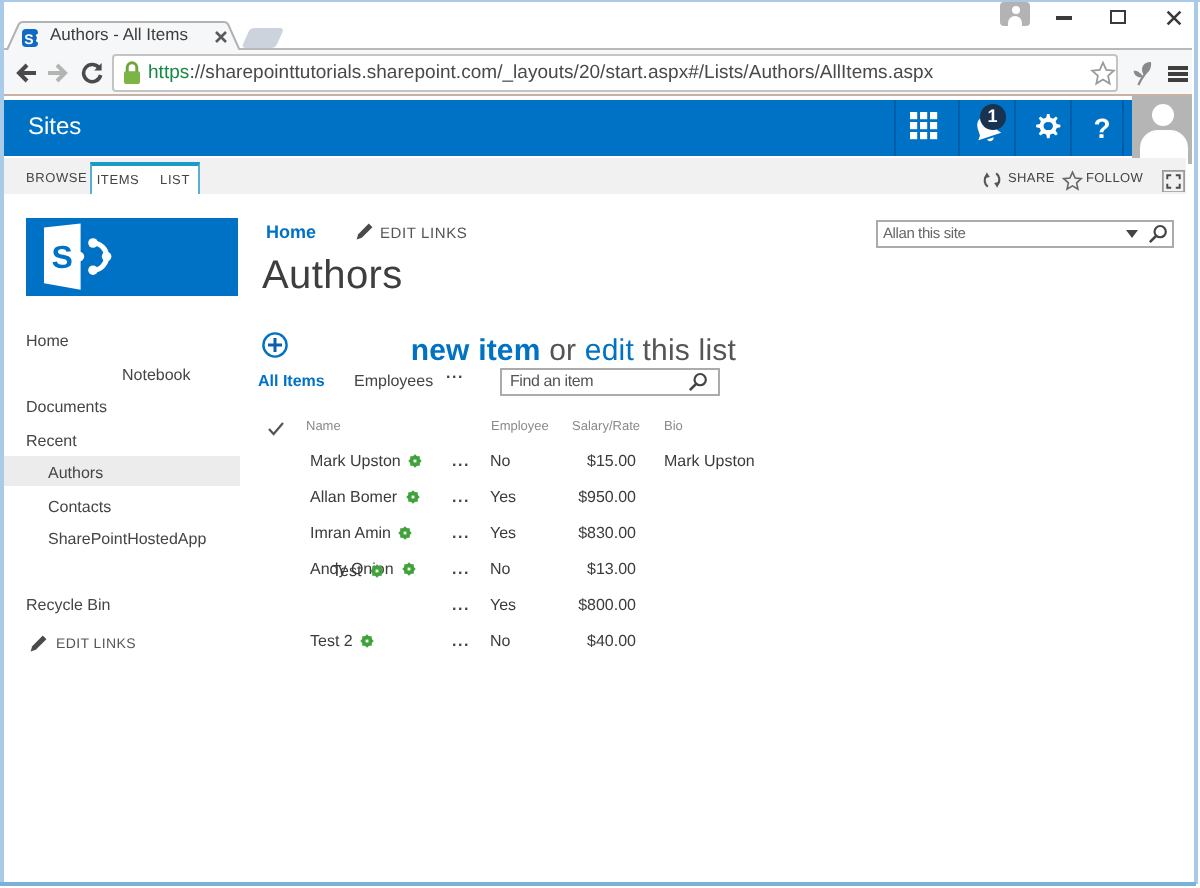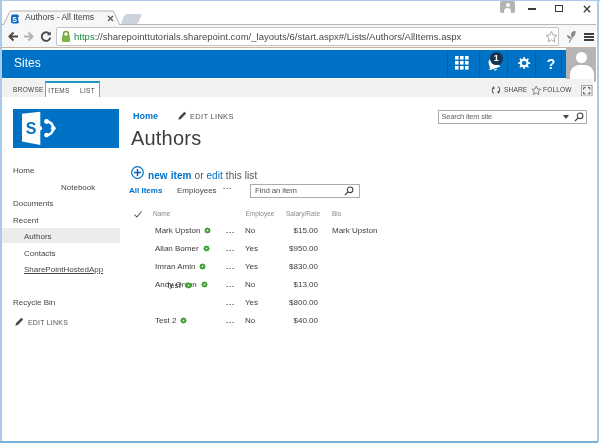--- a/index.html
+++ b/index.html
@@ -59,21 +59,21 @@
   <path d="M9.7,3.2 A4.3 4.3 0 1 0 10.3,6.5" stroke="#4a4a4a" stroke-width="1.8" fill="none"></path>
   <path d="M10.8,0.5 L10.8,4.2 L7.1,4.2 Z" fill="#4a4a4a"></path>
 </svg>
 
 <div class="a" style="left:56px;top:27px;width:503px;height:19px;background:#fff;border:1px solid #c4c4c4;border-radius:2px;"></div>
 
 <svg class="a" style="left:61px;top:30px;" width="10" height="13" viewBox="0 0 10 13">
   <path d="M2.6,6 L2.6,3.8 A2.4 2.4 0 0 1 7.4,3.8 L7.4,6" stroke="#71a33c" stroke-width="1.5" fill="none"></path>
   <rect x="1" y="5.6" width="8" height="6.4" rx="1" fill="#7cb446"></rect>
 </svg>
-<div class="a" style="left:74px;top:31px;height:12px;font-size:9.5px;line-height:12px;white-space:nowrap;letter-spacing:0.02px;"><span style="color:#168a42;">https</span><span style="color:#494949;">://sharepointtutorials.sharepoint.com/_layouts/6/start.aspx#/Lists/Authors/AllItems.aspx</span></div>
+<div class="a" style="left:74px;top:31px;height:12px;font-size:9.5px;line-height:12px;white-space:nowrap;letter-spacing:0.02px;"><span style="color:#168a42;">https</span><span style="color:#494949;">://sharepointtutorials.sharepoint.com/_layouts/20/start.aspx#/Lists/Authors/AllItems.aspx</span></div>
 
 <svg class="a" style="left:545px;top:30px;" width="13" height="13" viewBox="0 0 24 24">
   <path d="M12,2.5 L15,9.2 L22,9.9 L16.7,14.7 L18.2,21.8 L12,18.1 L5.8,21.8 L7.3,14.7 L2,9.9 L9,9.2 Z" fill="none" stroke="#9a9a9a" stroke-width="1.6"></path>
 </svg>
 
 <svg class="a" style="left:566px;top:30px;" width="11" height="13" viewBox="0 0 11 13">
   <path d="M5.5,7 C4,3.5 6,0.8 9.5,1 C10,4.5 8,7 5.5,7 Z" fill="#8a8a8a"></path>
   <path d="M5,7.5 C3.5,5.5 1.5,5 0.8,5.5 C1.2,8 3,9 5,8.5 Z" fill="#8a8a8a"></path>
   <path d="M8,5 C6,7.5 4,10.5 3.2,12.5" stroke="#8a8a8a" stroke-width="1.1" fill="none"></path>
 </svg>
@@ -157,47 +157,47 @@
   <circle cx="25.5" cy="24.1" r="2.4" fill="#fff"></circle>
   <circle cx="18.7" cy="17.3" r="2.4" fill="#fff"></circle>
 </svg>
 <div class="a" style="left:13px;top:166px;width:100px;height:11px;font-size:8px;color:#454545;">Home</div>
 <div class="a" style="left:13px;top:183px;width:100px;height:11px;font-size:8px;color:#454545;margin-left:48px;">Notebook</div>
 <div class="a" style="left:13px;top:199px;width:100px;height:11px;font-size:8px;color:#454545;">Documents</div>
 <div class="a" style="left:13px;top:215.5px;width:100px;height:11px;font-size:8px;color:#454545;">Recent</div>
 <div class="a" style="left:2px;top:228px;width:118px;height:15px;background:#ececec;"></div>
 <div class="a" style="left:24px;top:231.5px;width:100px;height:11px;font-size:8px;color:#454545;">Authors</div>
 <div class="a" style="left:24px;top:248.5px;width:100px;height:11px;font-size:8px;color:#454545;">Contacts</div>
-<div class="a" style="left:24px;top:264.5px;width:110px;height:11px;font-size:8px;color:#454545;text-decoration:underline;">SharePointHostedApp</div>
+<div class="a" style="left:24px;top:264.5px;width:110px;height:11px;font-size:8px;color:#454545;">SharePointHostedApp</div>
 <div class="a" style="left:13px;top:298px;width:100px;height:11px;font-size:8px;color:#454545;">Recycle Bin</div>
 <svg class="a" style="left:15px;top:317px;" width="9" height="9" viewBox="0 0 9 9">
   <path d="M0.3,8.7 L1.1,6.1 L6.4,0.8 L8.2,2.6 L2.9,7.9 Z" fill="#4a4a4a"></path>
 </svg>
 <div class="a" style="left:28px;top:317px;width:80px;height:11px;font-size:7px;color:#555;letter-spacing:0.2px;line-height:11px;">EDIT LINKS</div>
 
 <div class="a" style="left:133px;top:111px;width:60px;height:12px;font-size:9px;font-weight:bold;color:#0072c6;">Home</div>
 <svg class="a" style="left:178px;top:111px;" width="9" height="9" viewBox="0 0 9 9">
   <path d="M0.3,8.7 L1.1,6.1 L6.4,0.8 L8.2,2.6 L2.9,7.9 Z" fill="#4a4a4a"></path>
 </svg>
 <div class="a" style="left:190px;top:112px;width:80px;height:11px;font-size:7.5px;color:#555;letter-spacing:0.3px;">EDIT LINKS</div>
 <div class="a" style="left:131px;top:127px;width:200px;height:26px;font-size:20px;color:#3e3e3e;letter-spacing:0.2px;line-height:22px;">Authors</div>
 
 <div class="a" style="left:438px;top:110px;width:149px;height:13.5px;background:#fff;border:1px solid #ababab;"></div>
-<div class="a" style="left:441.5px;top:110px;width:100px;height:14px;font-size:7.5px;color:#666;line-height:14px;letter-spacing:-0.2px;">Search item site</div>
+<div class="a" style="left:441.5px;top:110px;width:100px;height:14px;font-size:7.5px;color:#666;line-height:14px;letter-spacing:-0.2px;">Allan this site</div>
 <div class="a" style="left:563px;top:114.5px;width:0;height:0;border-left:3.5px solid transparent;border-right:3.5px solid transparent;border-top:4px solid #444;"></div>
 <svg class="a" style="left:573.5px;top:111.5px;" width="10" height="10" viewBox="0 0 11 11">
   <circle cx="6.7" cy="4.2" r="3.1" fill="none" stroke="#444" stroke-width="1.2"></circle>
   <path d="M4.4,6.6 L1,10" stroke="#444" stroke-width="1.4"></path>
 </svg>
 
 <svg class="a" style="left:131px;top:166px;" width="13" height="13" viewBox="0 0 13 13">
   <circle cx="6.5" cy="6.5" r="5.8" fill="none" stroke="#0072c6" stroke-width="1.2"></circle>
   <path d="M6.5,3 L6.5,10 M3,6.5 L10,6.5" stroke="#0b5fad" stroke-width="1.5"></path>
 </svg>
-<div class="a" style="left:148px;top:168.5px;width:220px;height:13px;font-size:10px;letter-spacing:0.1px;line-height:13px;white-space:nowrap;"><span style="font-weight:bold;color:#0072c6;">new item</span><span style="color:#555;"> or </span><span style="color:#0072c6;">edit</span><span style="color:#555;"> this list</span></div>
+<div class="a" style="left:148px;top:168.5px;width:220px;height:13px;font-size:15px;letter-spacing:0.1px;line-height:13px;white-space:nowrap;text-align:right;"><span style="font-weight:bold;color:#0072c6;">new item</span><span style="color:#555;"> or </span><span style="color:#0072c6;">edit</span><span style="color:#555;"> this list</span></div>
 
 <div class="a" style="left:129px;top:185.5px;width:45px;height:12px;font-size:8px;font-weight:bold;color:#0072c6;">All Items</div>
 <div class="a" style="left:177px;top:185.5px;width:50px;height:12px;font-size:8px;color:#454545;">Employees</div>
 <div class="a" style="left:223px;top:182px;width:16px;height:12px;font-size:8px;font-weight:bold;color:#454545;letter-spacing:0.8px;">...</div>
 <div class="a" style="left:250px;top:184px;width:110px;height:13.5px;background:#fff;border:1px solid #ababab;"></div>
 <div class="a" style="left:255px;top:184px;width:80px;height:13.5px;font-size:8px;color:#555;line-height:13.5px;letter-spacing:-0.2px;">Find an item</div>
 <svg class="a" style="left:344px;top:185.5px;" width="10" height="10" viewBox="0 0 11 11">
   <circle cx="6.7" cy="4.2" r="3.1" fill="none" stroke="#444" stroke-width="1.2"></circle>
   <path d="M4.4,6.6 L1,10" stroke="#444" stroke-width="1.4"></path>
 </svg>

